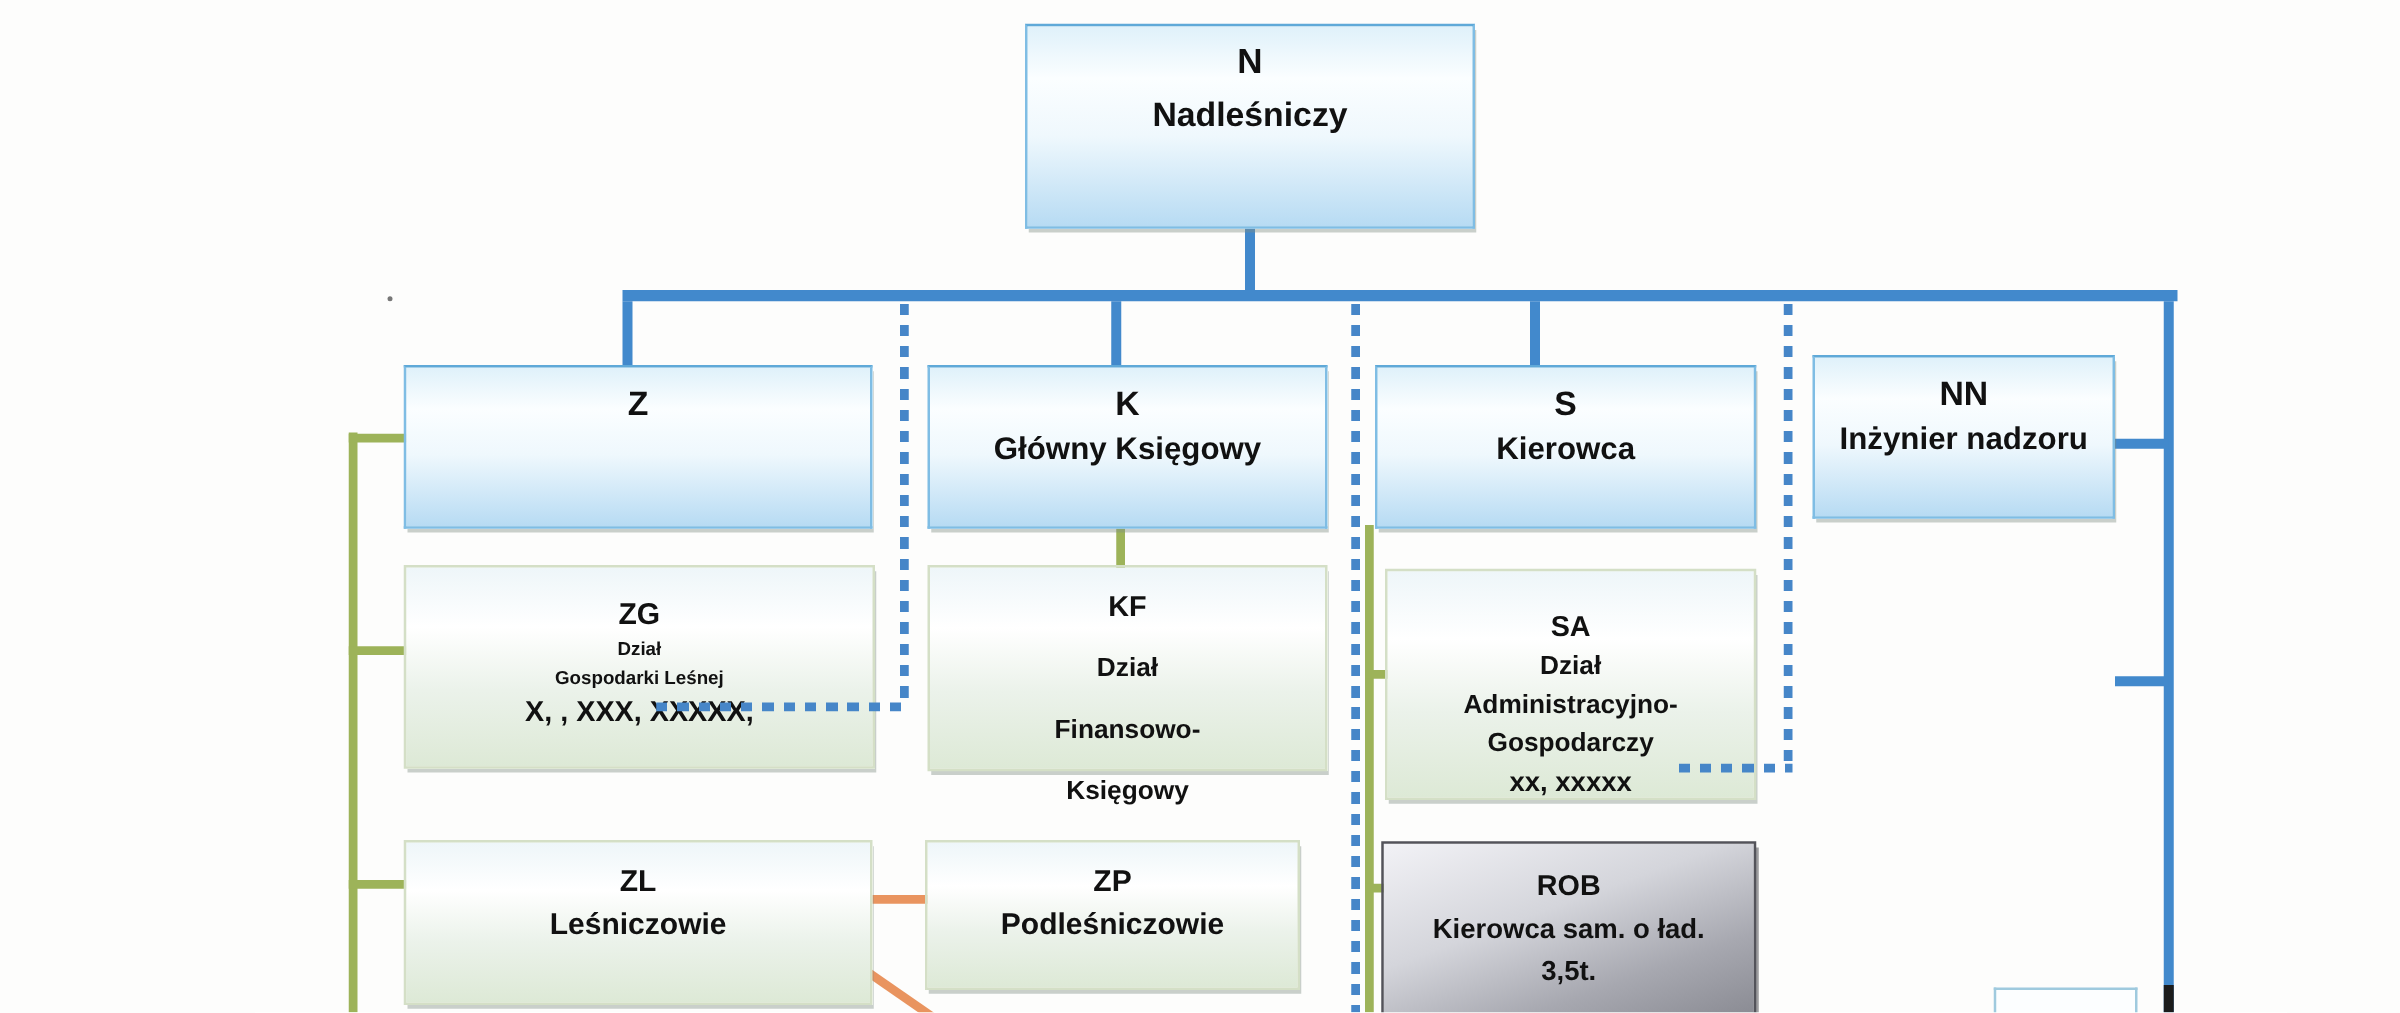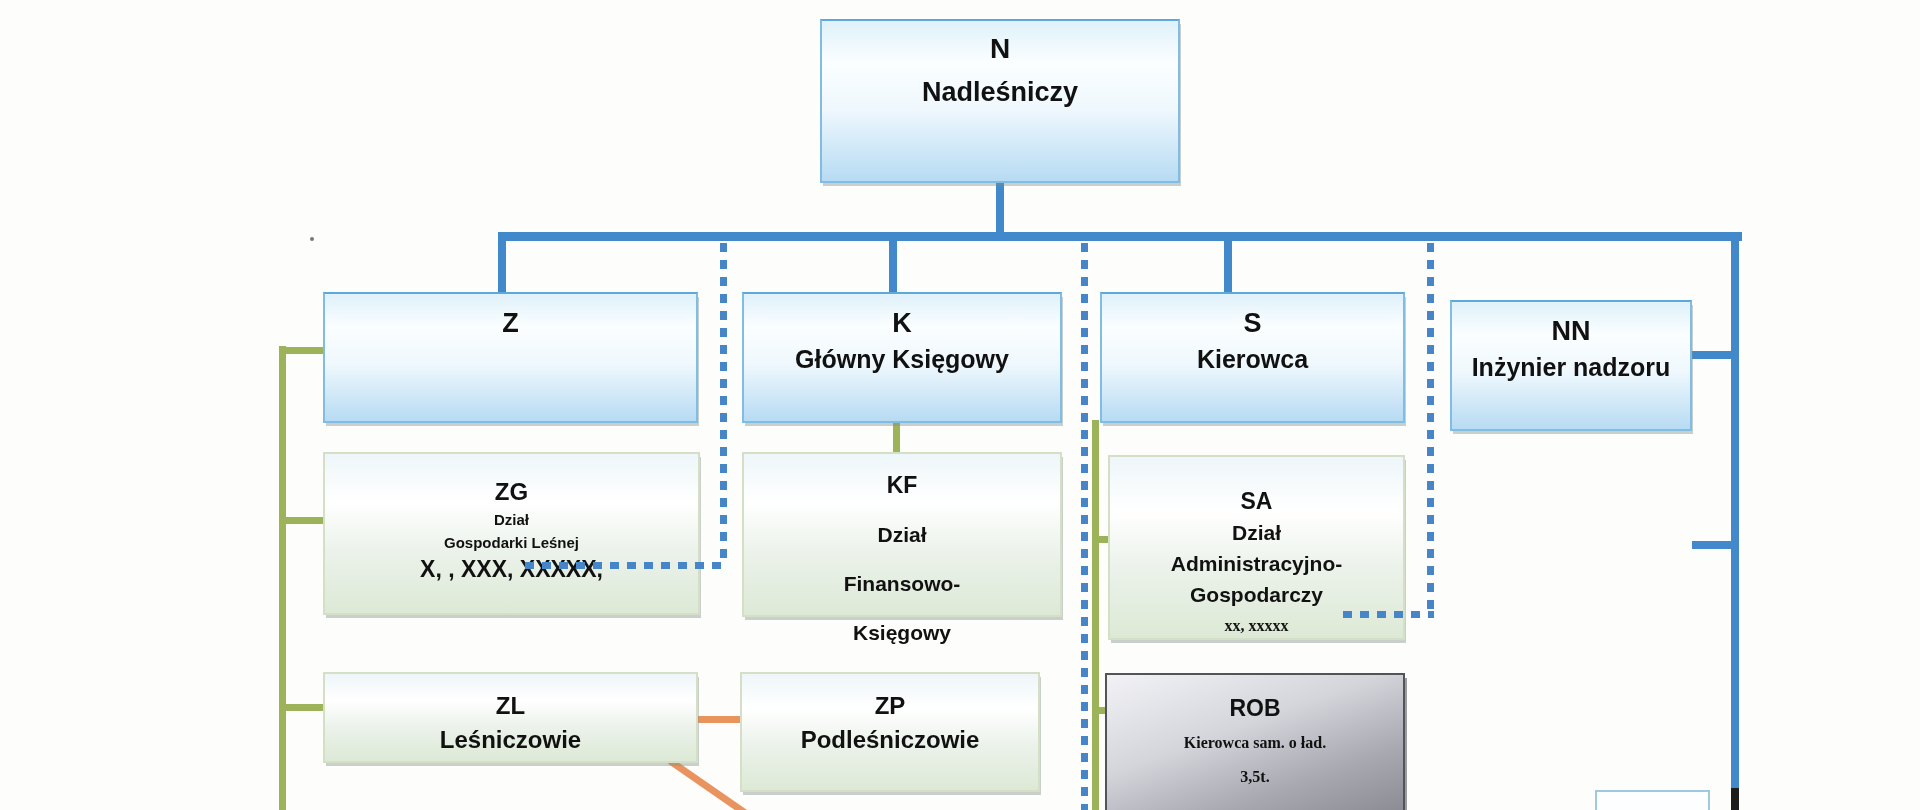--- a/index.html
+++ b/index.html
@@ -41,21 +41,21 @@
   .node.partial{
     border:2px solid #9fcade;border-bottom:none;background:#fcfeff;box-shadow:none;
   }
   .code{font-weight:bold;}
   .nm{font-weight:bold;}
   .fs28{font-size:28px;line-height:32px;}
   .fs27{font-size:27px;line-height:31px;}
   .fs25{font-size:25px;line-height:29px;}
   .fs24{font-size:24px;line-height:28px;}
   .fs23{font-size:23px;line-height:27px;}
-  .fs22{font-size:16px;line-height:26px;font-family:Liberation Serif, serif;}
+  .fs22{font-size:22px;line-height:26px;}
   .fs21{font-size:21px;line-height:26px;}
   .fs15{font-size:15px;line-height:19px;}
   .pt12{padding-top:12px;gap:12px;}
   .pt14{padding-top:14px;gap:6px;}
   .pt16s{padding-top:24px;gap:4px;}
   .pt18{padding-top:18px;gap:23px;}
   .pt18g{padding-top:18px;gap:6px;}
   .pt20{padding-top:31px;gap:5px;}
   .pt20g{padding-top:20px;gap:8px;}
   .dot{position:absolute;z-index:1;width:4px;height:4px;border-radius:50%;background:#777;}
@@ -107,21 +107,21 @@
   <div class="node blue pt14" style="left:742px;top:292px;width:320px;height:131px">
     <div class="code fs27">K</div>
     <div class="nm fs25">Główny Księgowy</div>
   </div>
 
   <div class="node blue pt14" style="left:1100px;top:292px;width:305px;height:131px">
     <div class="code fs27">S</div>
     <div class="nm fs25">Kierowca</div>
   </div>
 
-  <div class="node blue pt14" style="left:1450px;top:300px;width:242px;height:131px">
+  <div class="node blue pt14" style="left:1450px;top:284px;width:242px;height:131px">
     <div class="code fs27">NN</div>
     <div class="nm fs25">Inżynier nadzoru</div>
   </div>
 
   <div class="node greenbox pt16s" style="left:323px;top:452px;width:377px;height:163px">
     <div class="code fs24">ZG</div>
     <div class="nm fs15">Dział</div>
     <div class="nm fs15">Gospodarki Leśnej</div>
     <div class="nm fs23">X, , XXX, XXXXX,</div>
   </div>
@@ -135,21 +135,21 @@
 
   <div class="node greenbox pt20" style="left:1108px;top:455px;width:297px;height:185px">
     <div class="code fs23">SA</div>
     <div class="nm fs21">Dział</div>
     <div class="nm fs21">Administracyjno-</div>
     <div class="nm fs21">Gospodarczy</div>
     <div class="nm fs22">xx, xxxxx</div>
   </div>
 
 
-  <div class="node greenbox pt18g" style="left:323px;top:672px;width:375px;height:91px">
+  <div class="node greenbox pt18g" style="left:323px;top:672px;width:375px;height:132px">
     <div class="code fs24">ZL</div>
     <div class="nm fs24">Leśniczowie</div>
   </div>
 
   <div class="node greenbox pt18g" style="left:740px;top:672px;width:300px;height:120px">
     <div class="code fs24">ZP</div>
     <div class="nm fs24">Podleśniczowie</div>
   </div>
 
   <div class="node graybox pt20g" style="left:1105px;top:673px;width:300px;height:160px">

